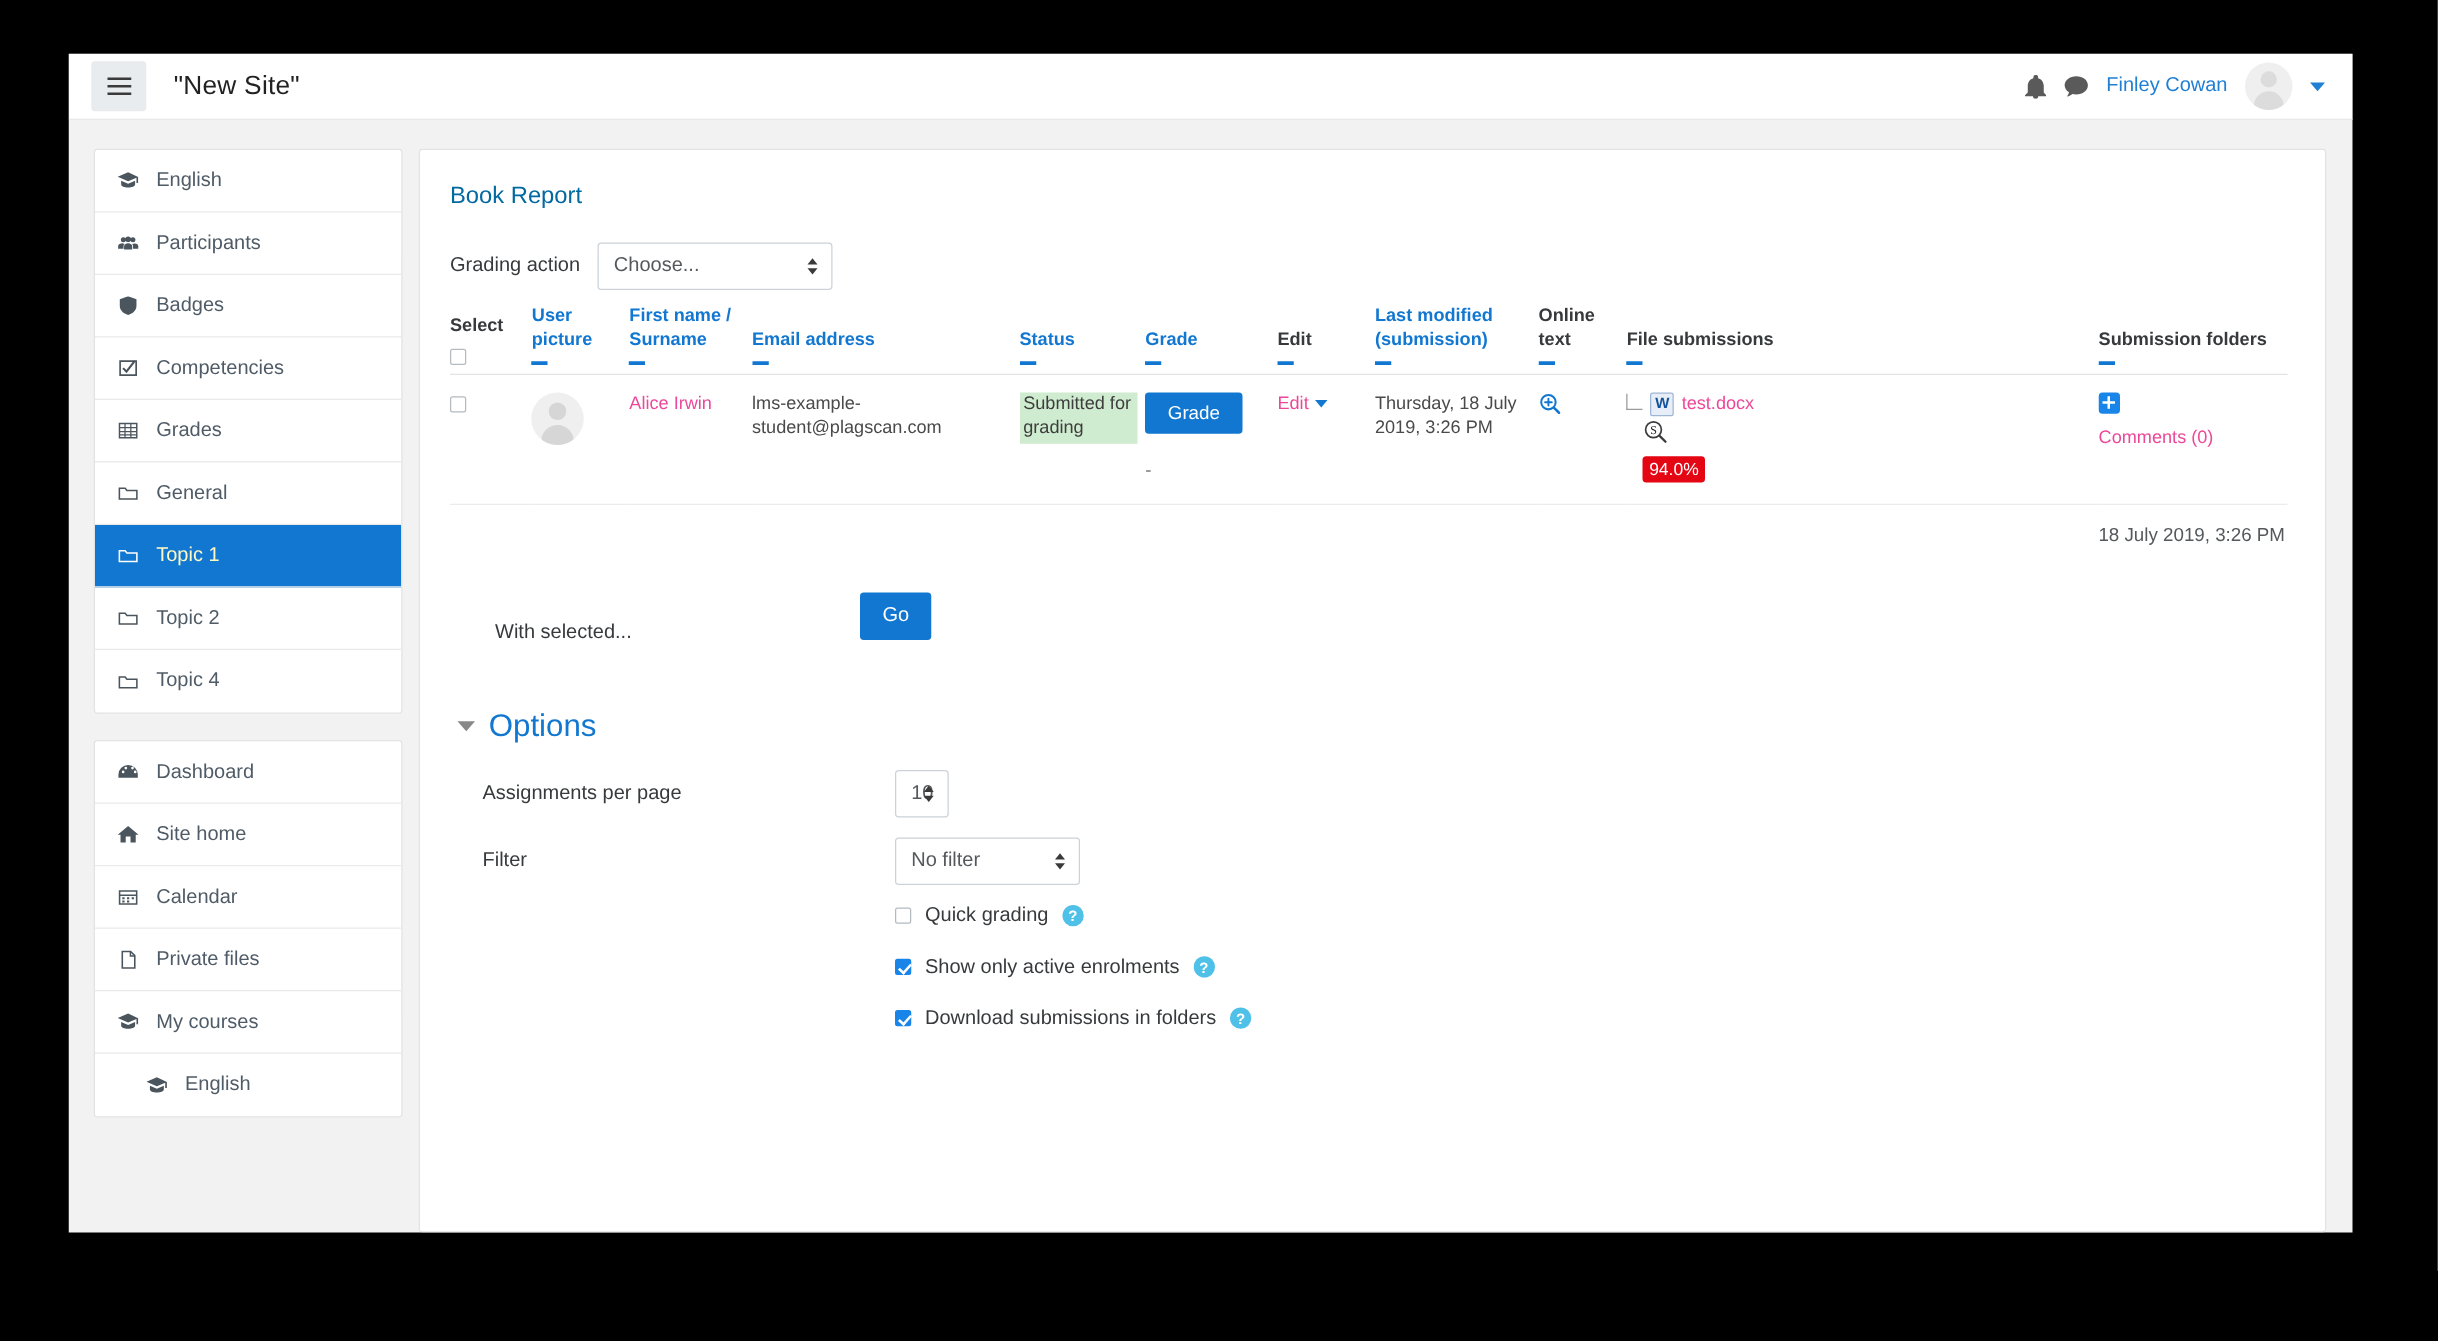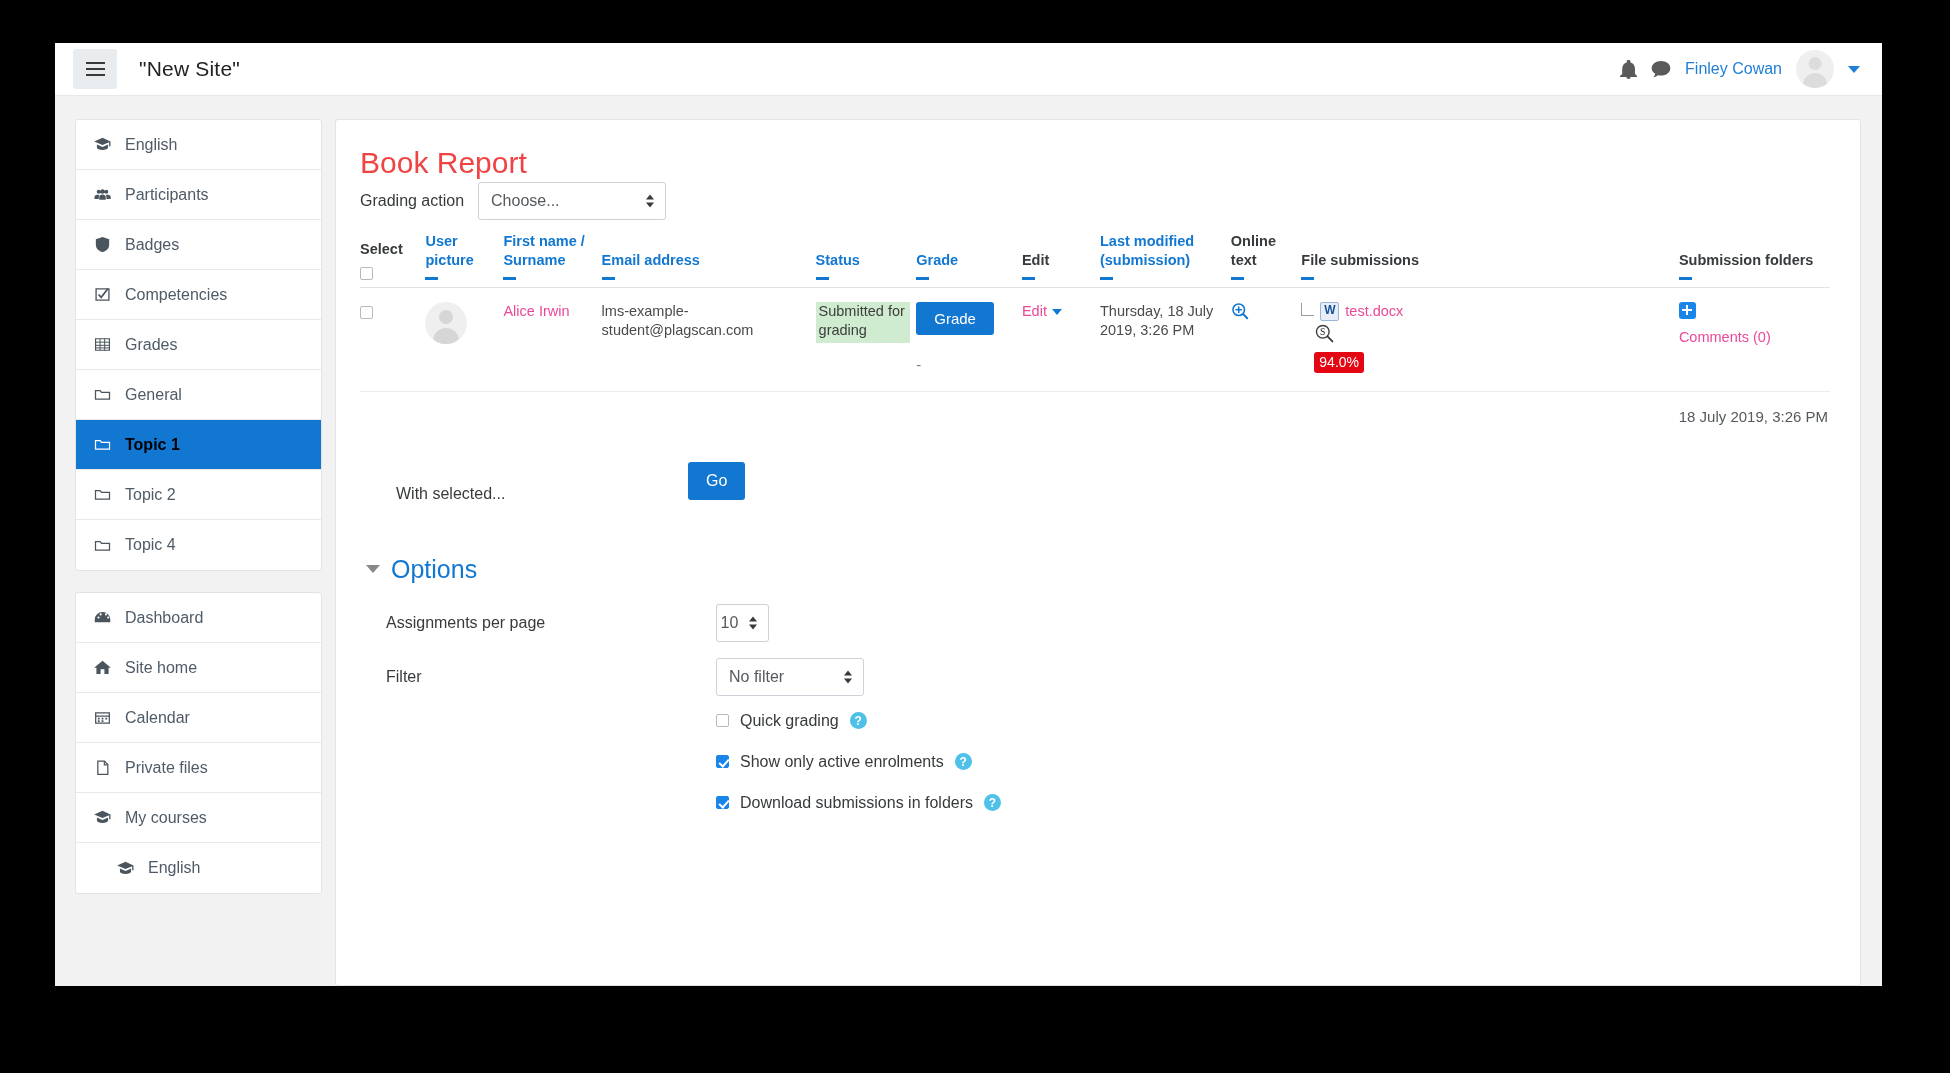--- a/index.html
+++ b/index.html
@@ -69,32 +69,32 @@
     overflow: hidden; margin-bottom: 21px;
   }
   .nav-item {
     display:flex; align-items:center; gap: 13px;
     height: 50px; padding: 0 17px;
     border-bottom: 1px solid #e9e9e9;
     font-size: 16px; color: #4f5b66; cursor: pointer;
     white-space: nowrap;
   }
   .nav-item:last-child { border-bottom: 0; }
-  .nav-item.active { background: #1177d1; color: #000000; font-weight: bold; }
+  .nav-item.active { background: #1177d1; color: #fef9c3; font-weight: normal; }
   .nav-item.indent { padding-left: 40px; }
   .nav-ico { width: 19px; display:inline-flex; justify-content:center; color:#4b555e; }
   .nav-item.active .nav-ico { color:#fff; }
 
   
   #main-wrap { flex: 1; padding: 23px 21px 0 13px; min-width: 0; }
   #card {
     background: #fff; border: 1px solid #e3e3e3; border-radius: 3px;
     height: 100%; padding: 26px 30px 0 24px; overflow: hidden;
   }
-  #page-title { font-size: 30px; font-weight: 400; color: #ef4444; margin-bottom: 2px; }
+  #page-title { font-size: 19px; font-weight: 400; color: #0369a1; margin-bottom: 26px; }
 
   #grading-action-row { display:flex; align-items:center; gap: 14px; margin-bottom: 12px;}
   #grading-action-label { font-size: 16px; color: #373a3c; }
   .moodle-select {
     border: 1px solid #ccd2d8; border-radius: 3px; background:#fff;
     height: 38px; display:flex; align-items:center; padding: 0 12px;
     font-size: 16px; color: #55595c; position: relative; cursor: pointer;
   }
   .moodle-select .txt { padding-right: 26px; }
   .sel-arrows {
@@ -196,21 +196,21 @@
   #options-title { color:#1177d1; font-size:25px; }
   .opt-row { display:flex; align-items:center; margin-bottom: 16px; padding-left: 26px; }
   .opt-label { width: 330px; flex:none; font-size: 16px; color: #373a3c; }
   .opt-check-row { display:flex; align-items:center; gap: 11px; padding-left: 356px; margin-bottom: 23px; }
   .opt-check-row .ctext { font-size:16px; color:#373a3c; }
   .help-ico {
     width: 17px; height: 17px; border-radius: 50%; background:#4fc0e8; color:#fff;
     font-size: 12px; font-weight:bold; display:inline-flex; align-items:center; justify-content:center;
     cursor:pointer; line-height:1;
   }
-  #perpage-select { width: 53px; justify-content: center; }
+  #perpage-select { width: 43px; }
   #filter-select { width: 148px; }
 </style>
 </head>
 <body>
 
 <div id="window">
 
   <div id="navbar">
     <button id="hamburger">
         <span></span>

